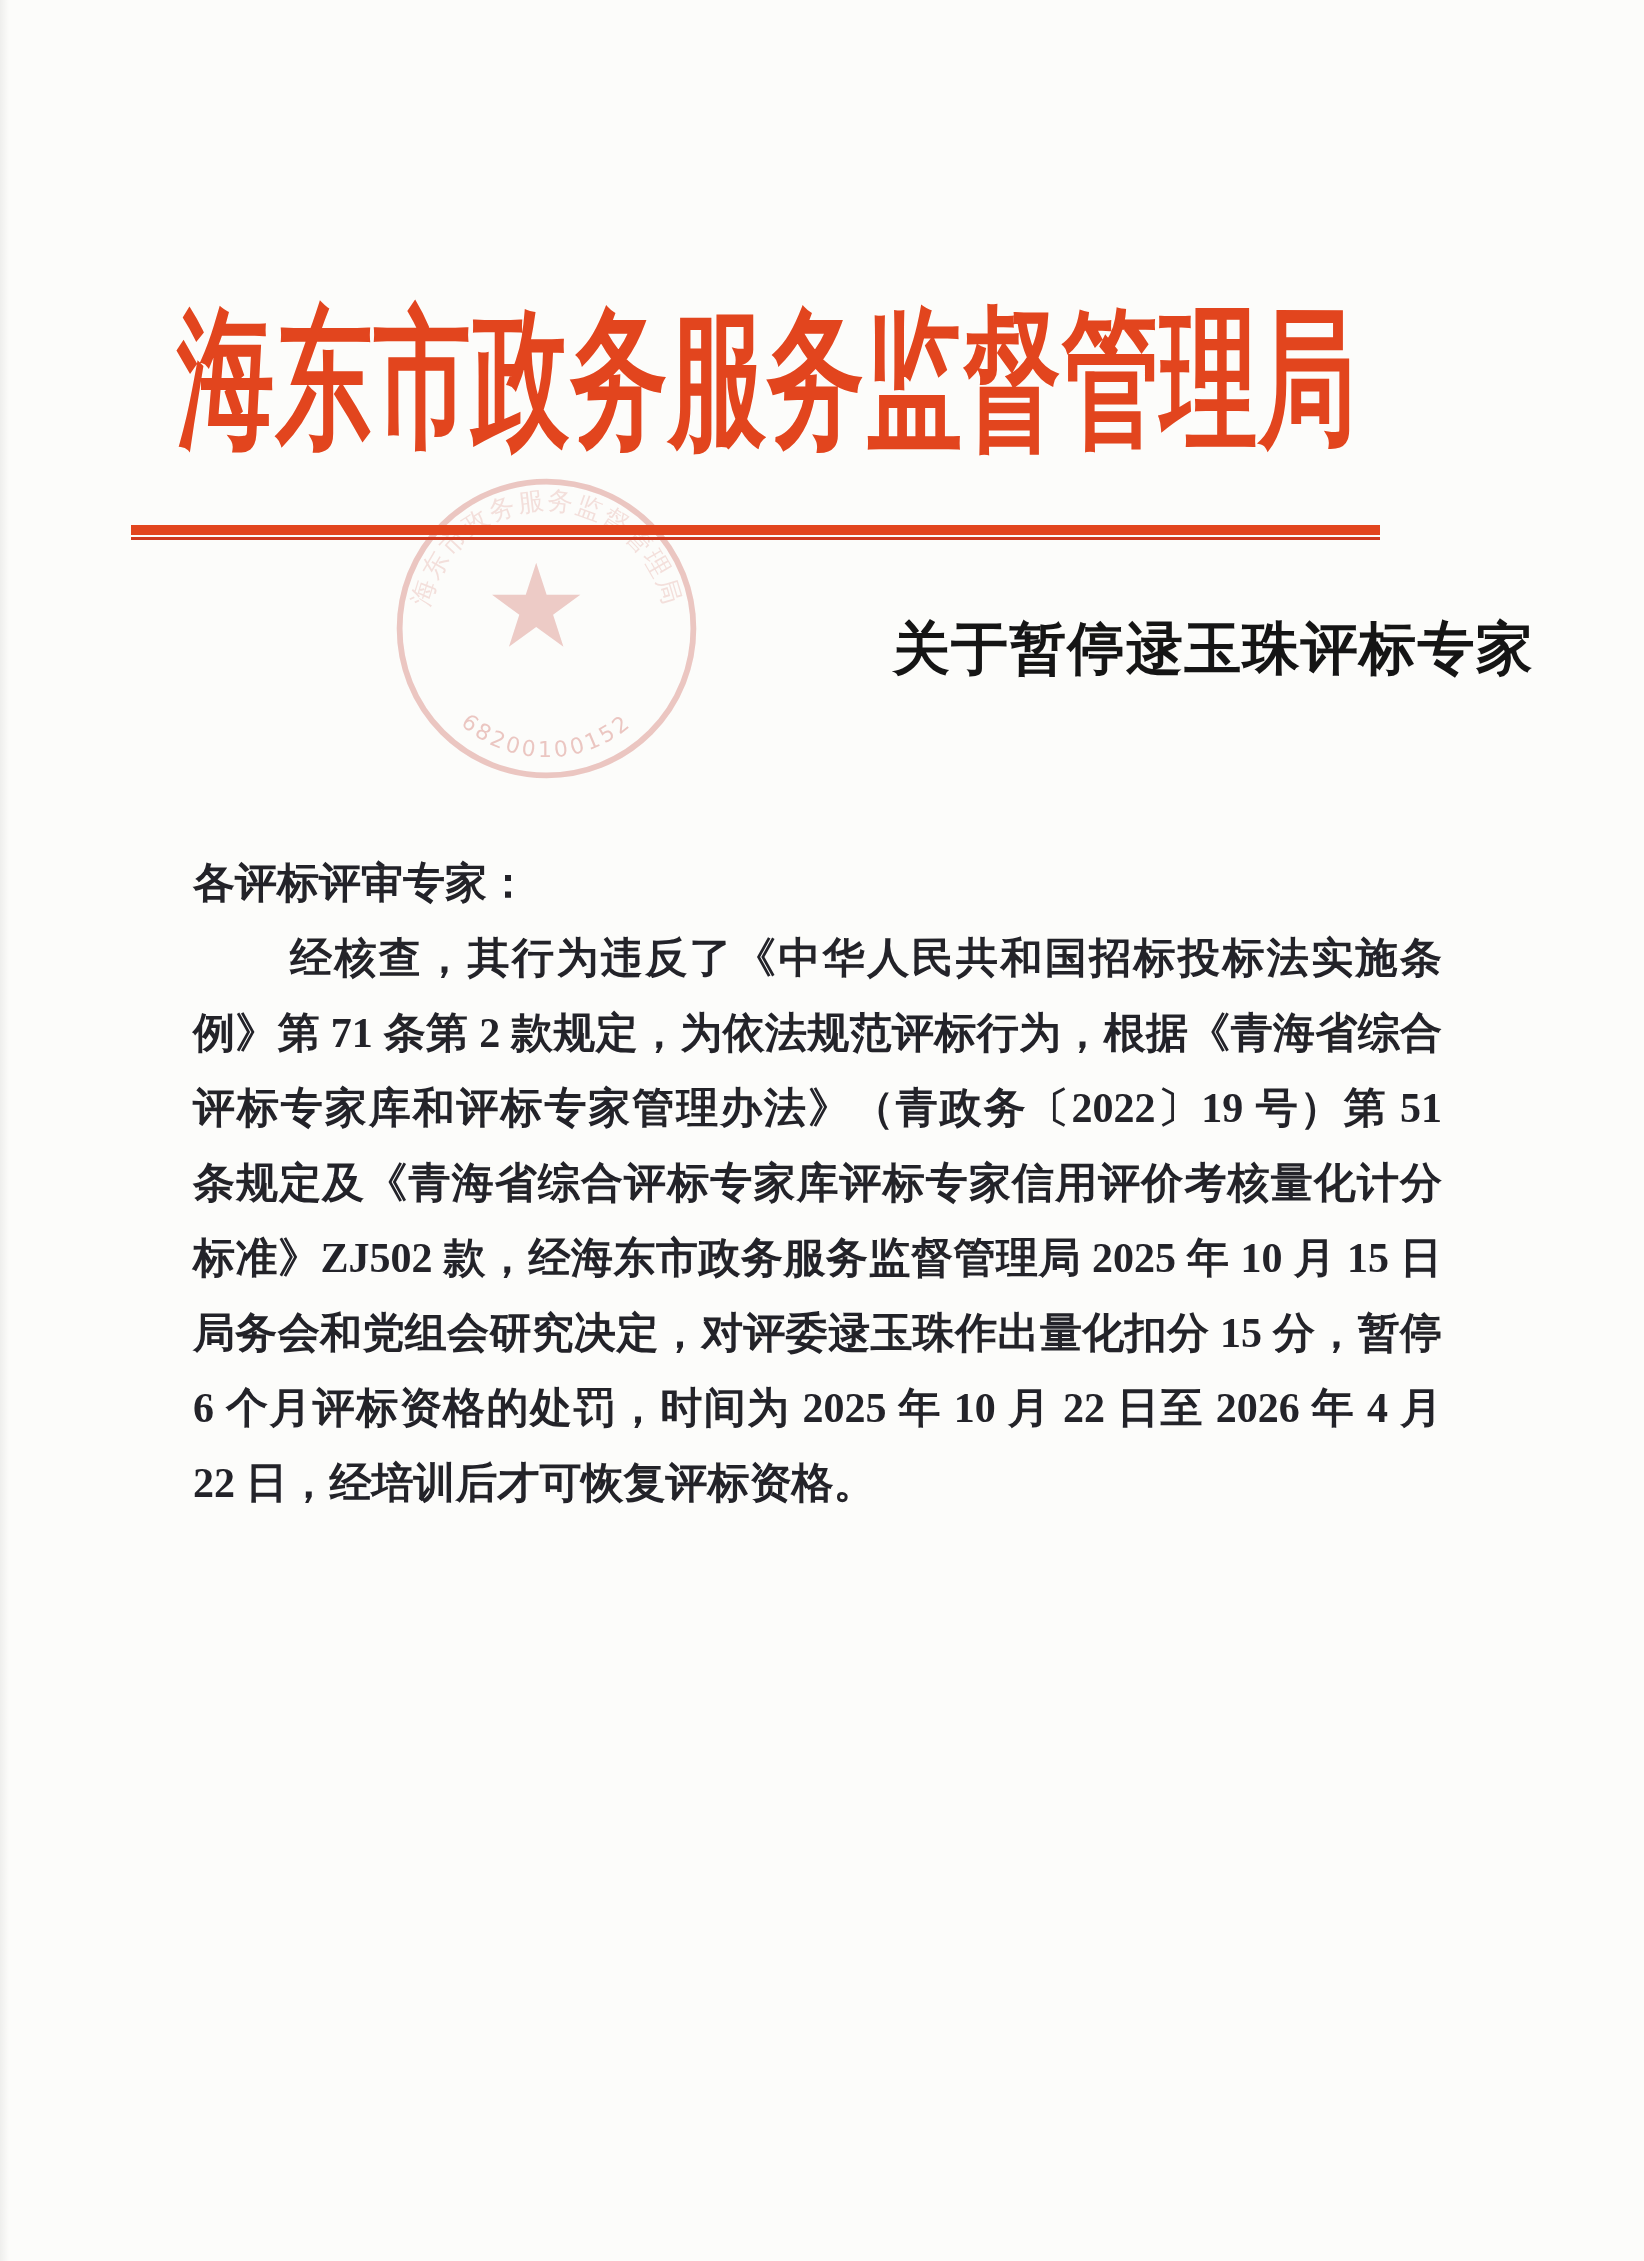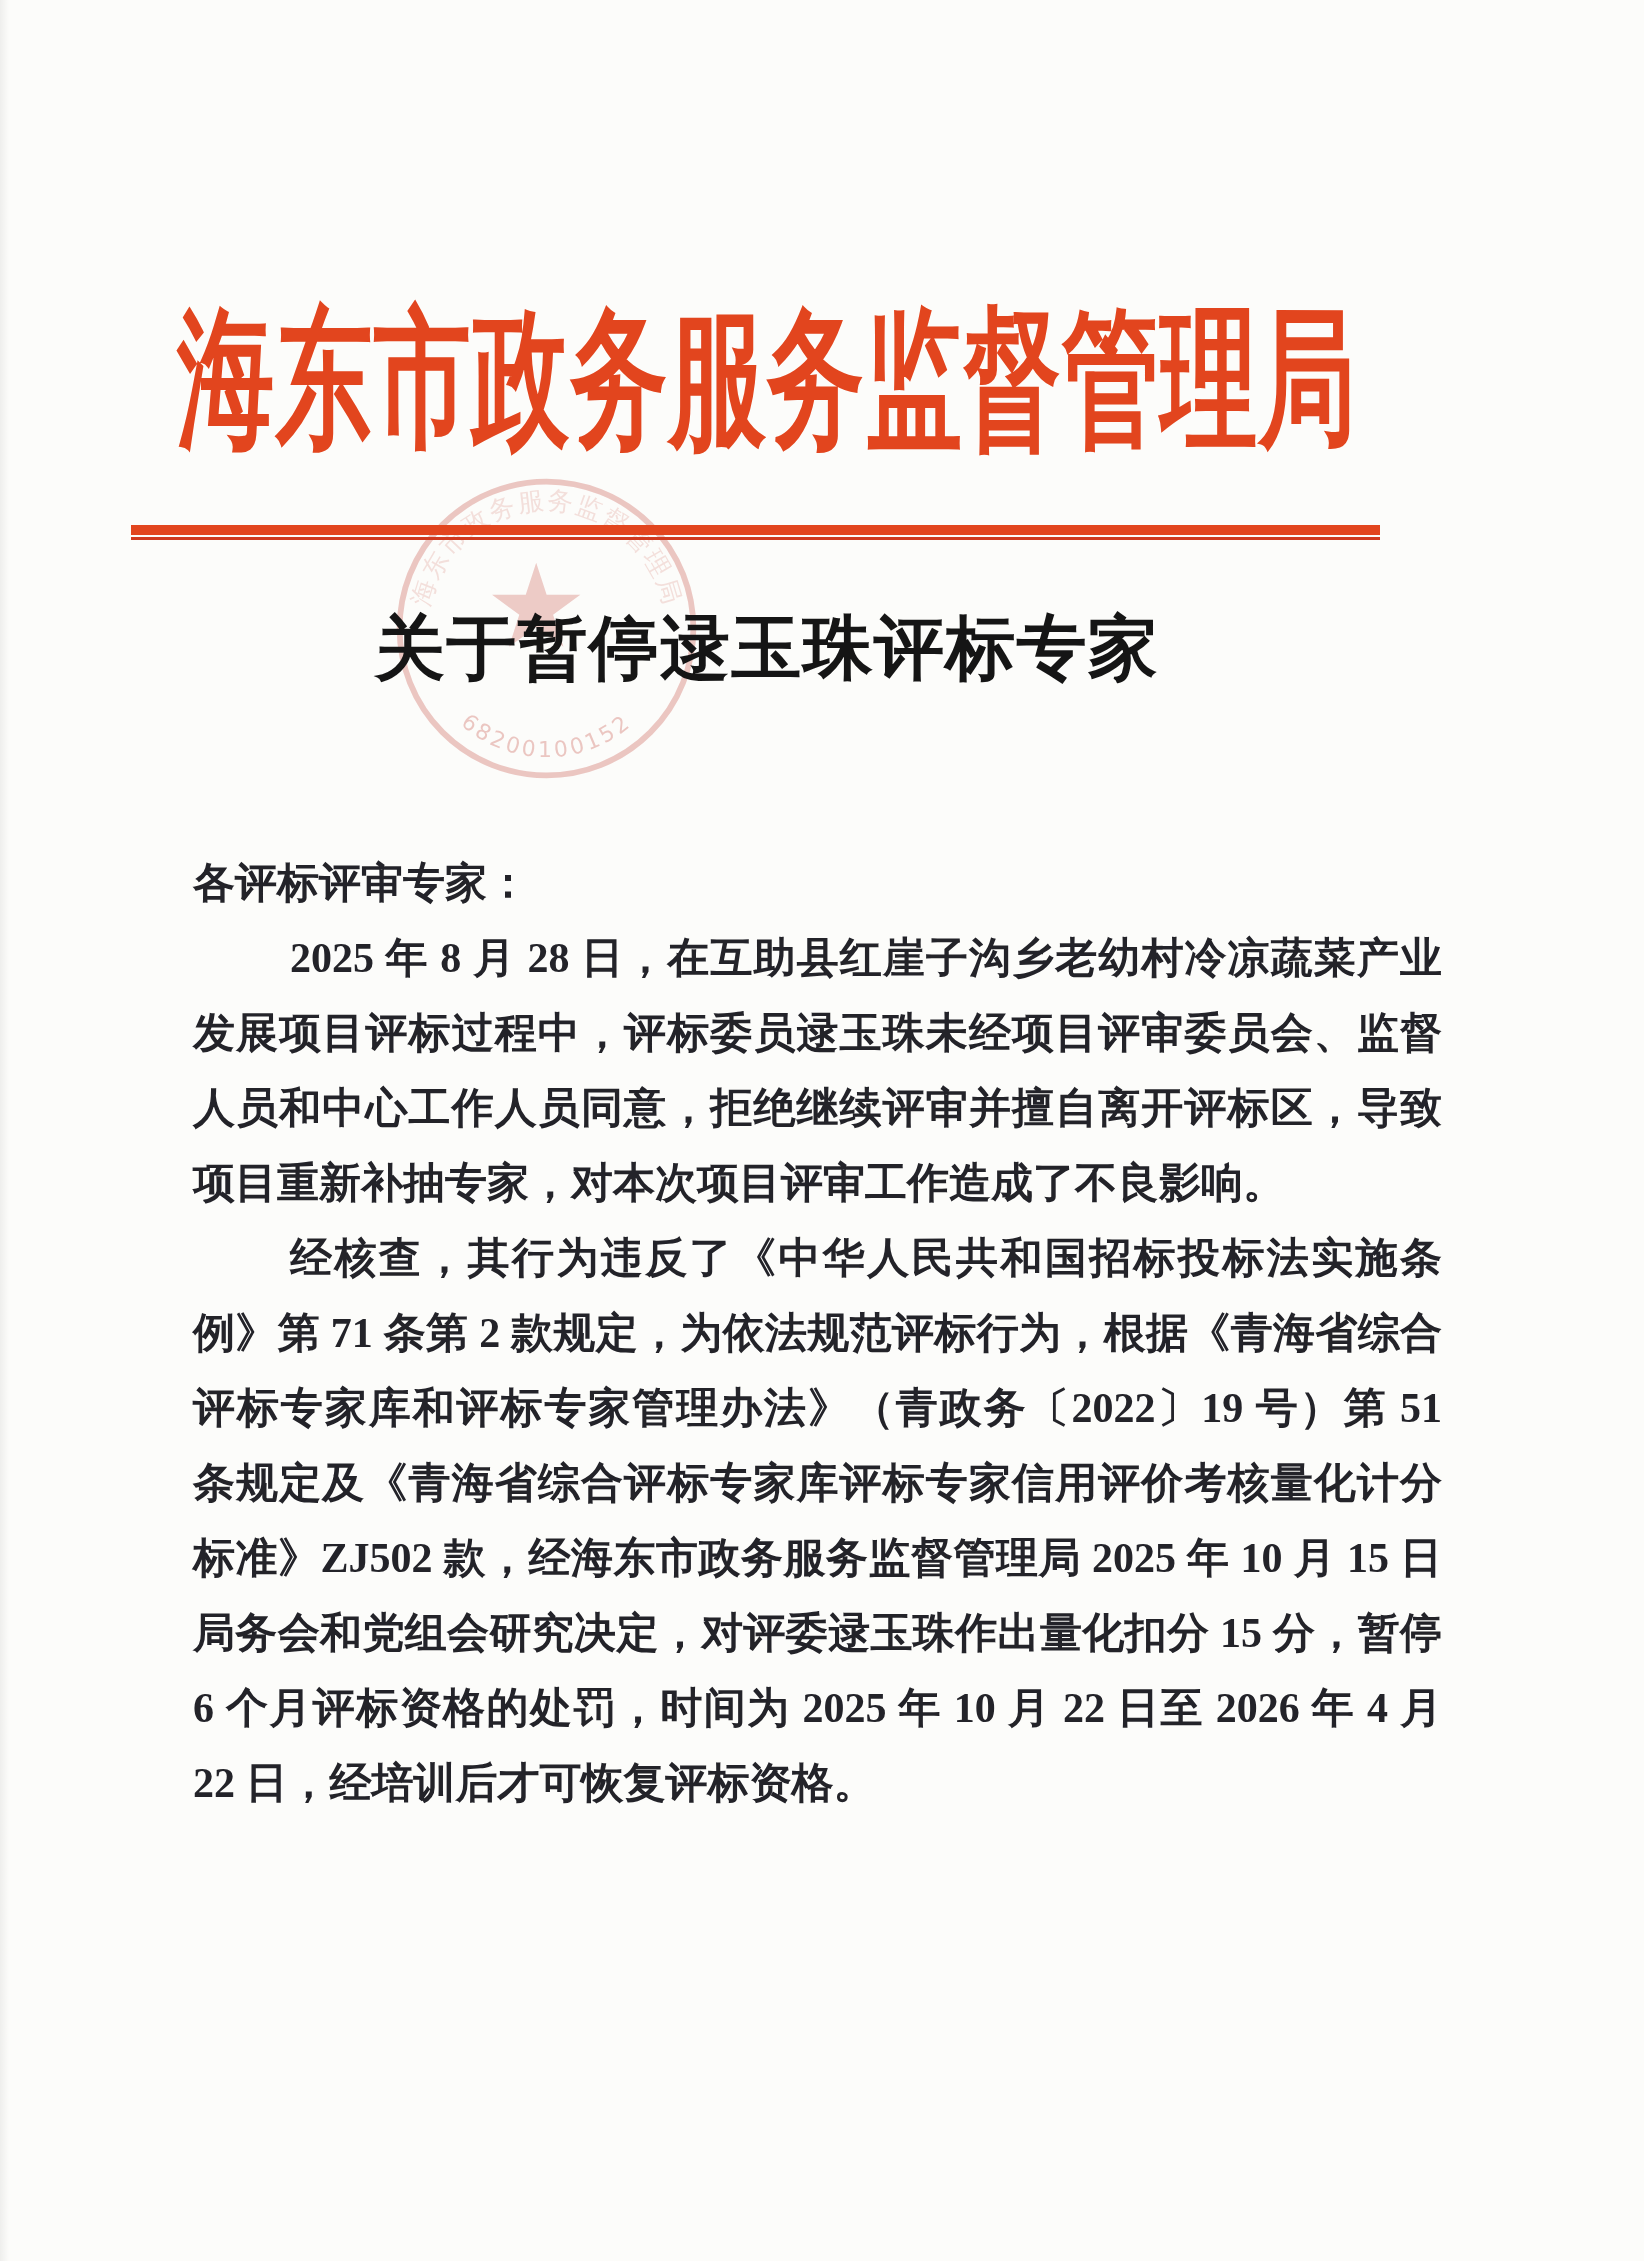--- a/index.html
+++ b/index.html
@@ -62,22 +62,22 @@
     top: 461px;
     width: 335px;
     height: 335px;
     z-index: 1;
   }
   .doc-title {
     position: absolute;
     top: 602px;
     left: 0;
     right: 110px;
-    text-align: center;
-    font-size: 70px;
+    text-align: right;
+    font-size: 57px;
     line-height: 94px;
     font-weight: bold;
     letter-spacing: 1.3px;
     color: #151515;
     z-index: 4;
   }
   .doc-body {
     position: absolute;
     top: 846px;
     left: 193px;
@@ -123,18 +123,17 @@
 
   <div class="rule-thick"></div>
   <div class="rule-thin"></div>
 
   <div class="doc-title">
     <div>关于暂停逯玉珠评标专家</div>
   </div>
 
   <div class="doc-body">
     <p>各评标评审专家：</p>
-    <p class="indent">2025 年 8 月 28 日，在互助县红崖子沟乡老幼村冷凉蔬菜产业发展项目评标过程中，评标委员逯玉珠未经项目评审委员会、监督人员和中心工作人员同意，拒绝继续评审并擅自离开评标区，导致项目重新补抽专家，对本次项目评审工作造成了不良影响。</p>
     <p class="indent">经核查，其行为违反了《中华人民共和国招标投标法实施条例》第 71 条第 2 款规定，为依法规范评标行为，根据《青海省综合评标专家库和评标专家管理办法》（青政务〔2022〕19 号）第 51 条规定及《青海省综合评标专家库评标专家信用评价考核量化计分标准》ZJ502 款，经海东市政务服务监督管理局 2025 年 10 月 15 日局务会和党组会研究决定，对评委逯玉珠作出量化扣分 15 分，暂停 6 个月评标资格的处罚，时间为 2025 年 10 月 22 日至 2026 年 4 月 22 日，经培训后才可恢复评标资格。</p>
   </div>
 
 </div>
 
 
 </body></html>

